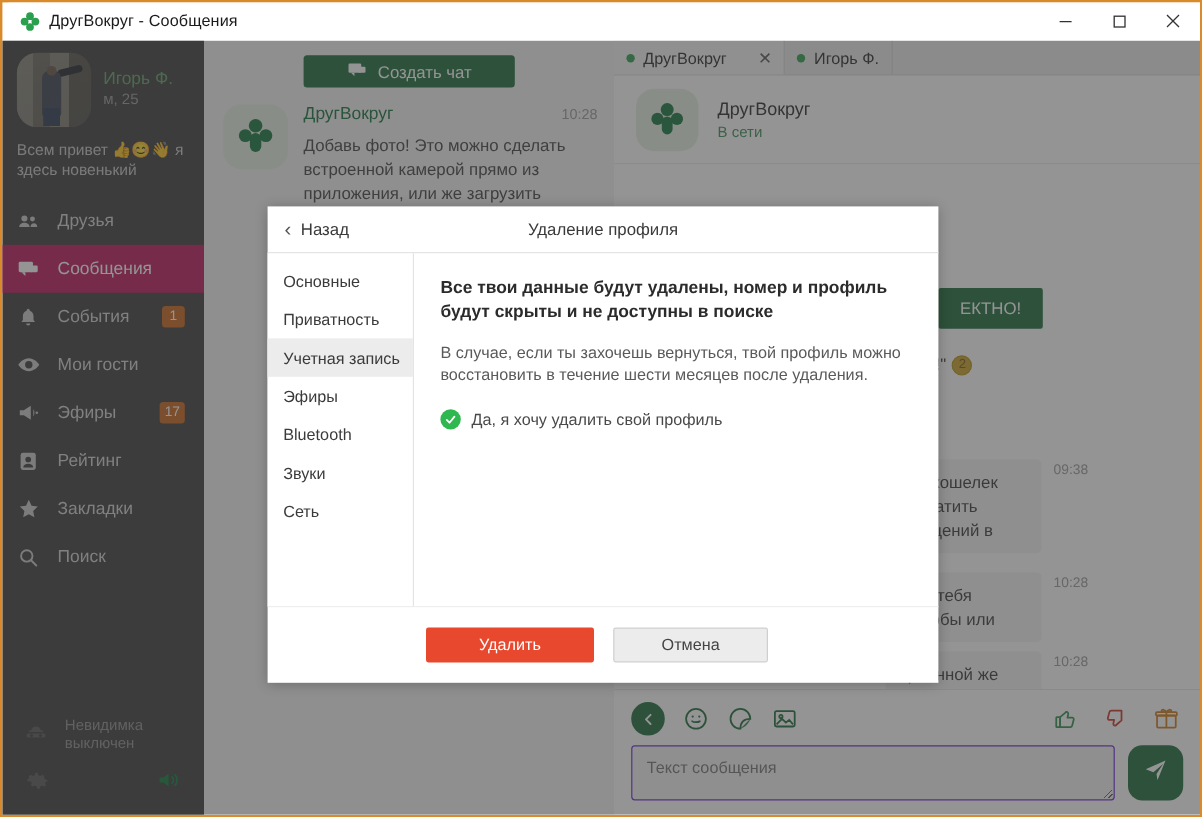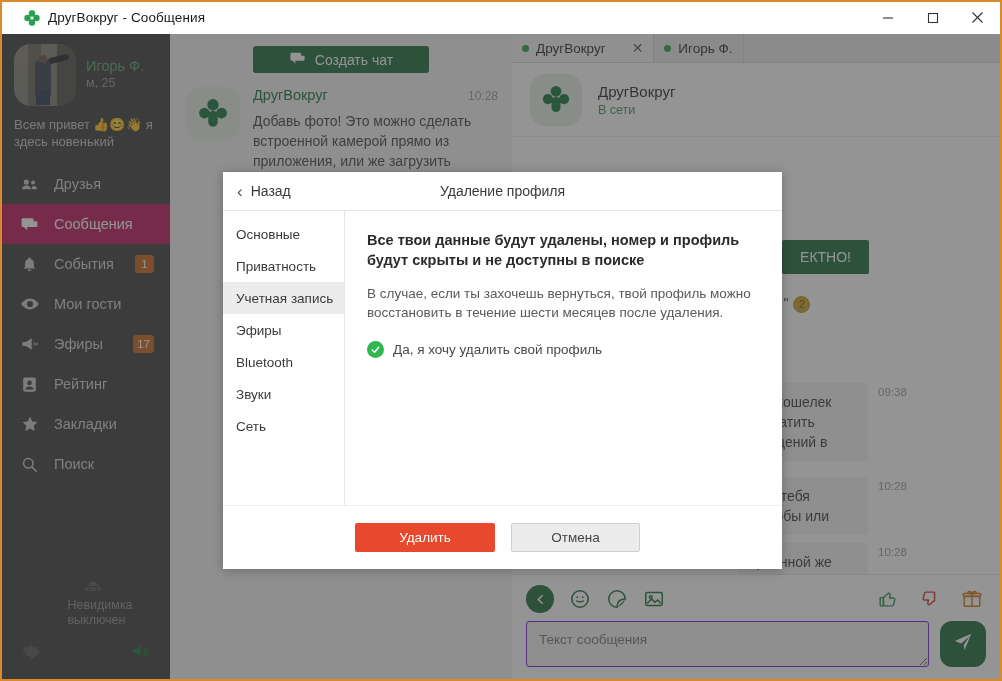--- a/index.html
+++ b/index.html
@@ -12,21 +12,21 @@
   #app {
     position: relative;
     width: 1002px; height: 681px;
     border: 2px solid #d98b2b;
     background: #ffffff;
     overflow: hidden;
   }
 
   
   .titlebar {
-    position: absolute; top: 0; left: 12px; right: 0; height: 32px;
+    position: absolute; top: 0; left: 5px; right: 0; height: 32px;
     background: #ffffff;
     display: flex; align-items: center;
     border-bottom: 1px solid #ffffff;
   }
   .title-icon { width: 18px; height: 18px; margin-left: 9px; margin-right: 7px; flex: none; }
   .title-text { font-size: 13.5px; color: #1b1b1b; letter-spacing: .1px; }
   .win-buttons { margin-left: auto; display: flex; height: 32px; }
   .win-btn {
     width: 45px; height: 32px;
     display: flex; align-items: center; justify-content: center;
@@ -66,34 +66,34 @@
   .sb-ident { margin-left: 10px; padding-top: 14px; }
   .sb-name { color: #63a06a; font-size: 14.5px; }
   .sb-meta { color: #9a9a9a; font-size: 12.5px; margin-top: 2px; }
   .sb-status {
     padding: 0 12px; margin-top: 4px;
     font-size: 13px; color: #c6c6c6; line-height: 17px;
   }
   .sb-nav { margin-top: 14px; }
   .sb-item {
     height: 40px; display: flex; align-items: center;
-    padding-left: 18px; color: #d2d2d2; font-size: 14.5px; position: relative;
+    padding-left: 12px; color: #d2d2d2; font-size: 14.5px; position: relative;
   }
   .sb-item.active { background: #be185d; color: #ffffff; text-align: center; }
   .sb-ico { width: 24px; flex: none; display: flex; align-items: center; color:#c9c9c9; }
   .sb-item.active .sb-ico { color:#ffffff; }
   .sb-label { margin-left: 10px; }
   .sb-badge {
     position: absolute; right: 16px; top: 11px;
     min-width: 19px; height: 18px; border-radius: 3px;
     background: #c8641c; color: #fff; font-size: 11.5px;
     display: flex; align-items: center; justify-content: center; padding: 0 4px;
   }
   .sb-bottom { position: absolute; left: 0; right: 0; bottom: 0; }
-  .sb-invis { display: flex; align-items: center; padding: 6px 0 6px 18px; color:#8f8f8f; font-size: 12.5px; flex-direction: column; }
+  .sb-invis { display: flex; align-items: center; padding: 6px 0 6px 18px; color:#8f8f8f; font-size: 12.5px; }
   .sb-invis .sb-label { line-height: 15px; }
   .sb-tools { display: flex; align-items: center; padding: 6px 18px 14px 18px; }
   .sb-gear { color:#5a5a5a; }
   .sb-spk { margin-left: auto; color:#0e7a3c; }
 
   
   .chatlist {
     width: 342px; flex: none;
     background: #f3f3f3;
     position: relative;

